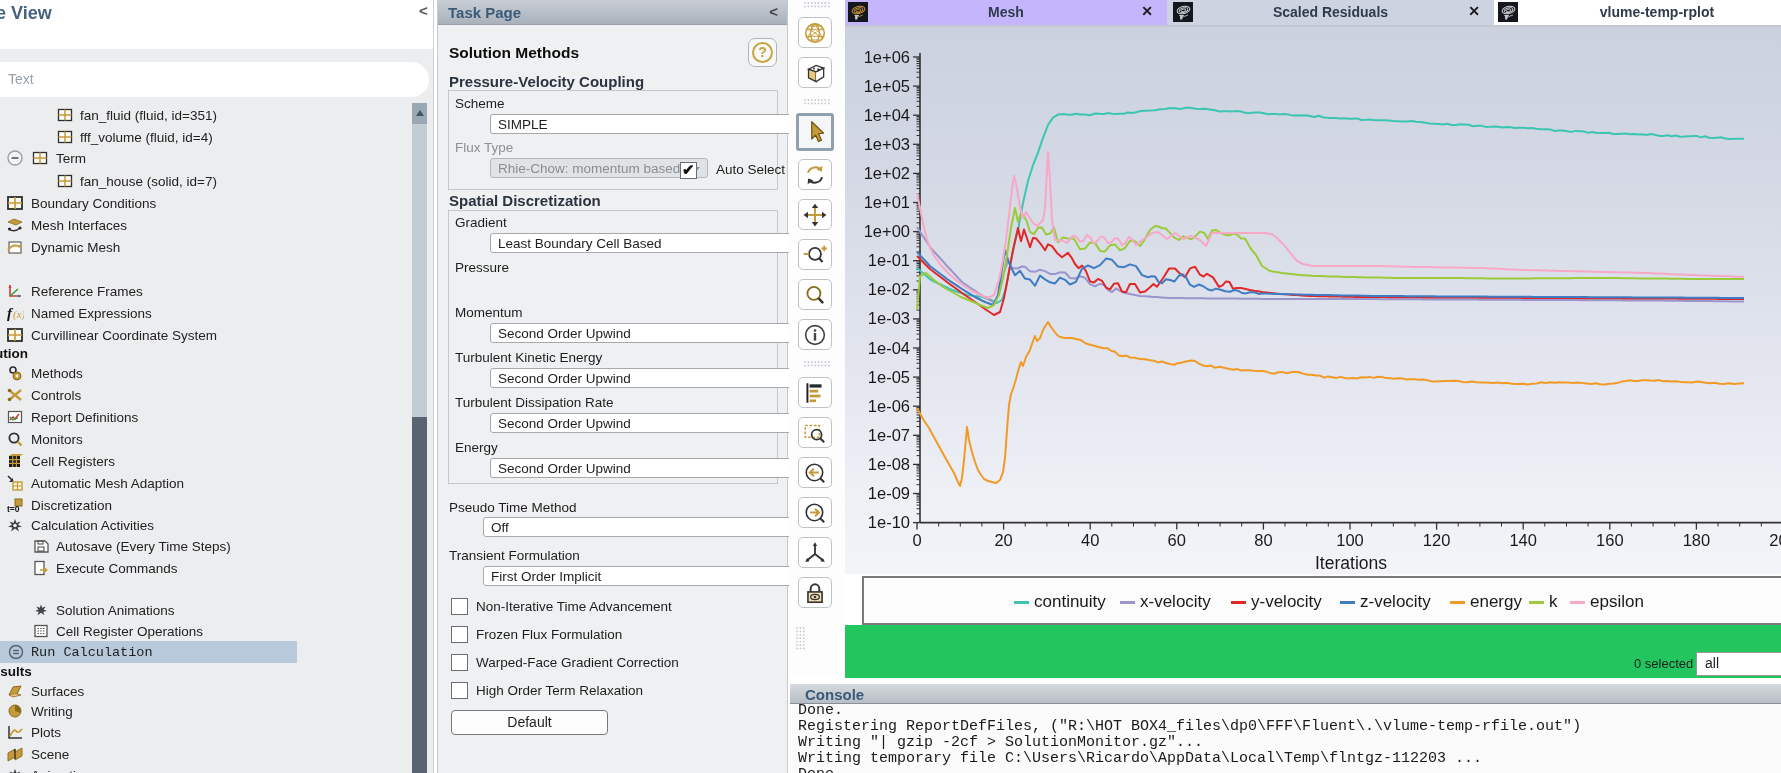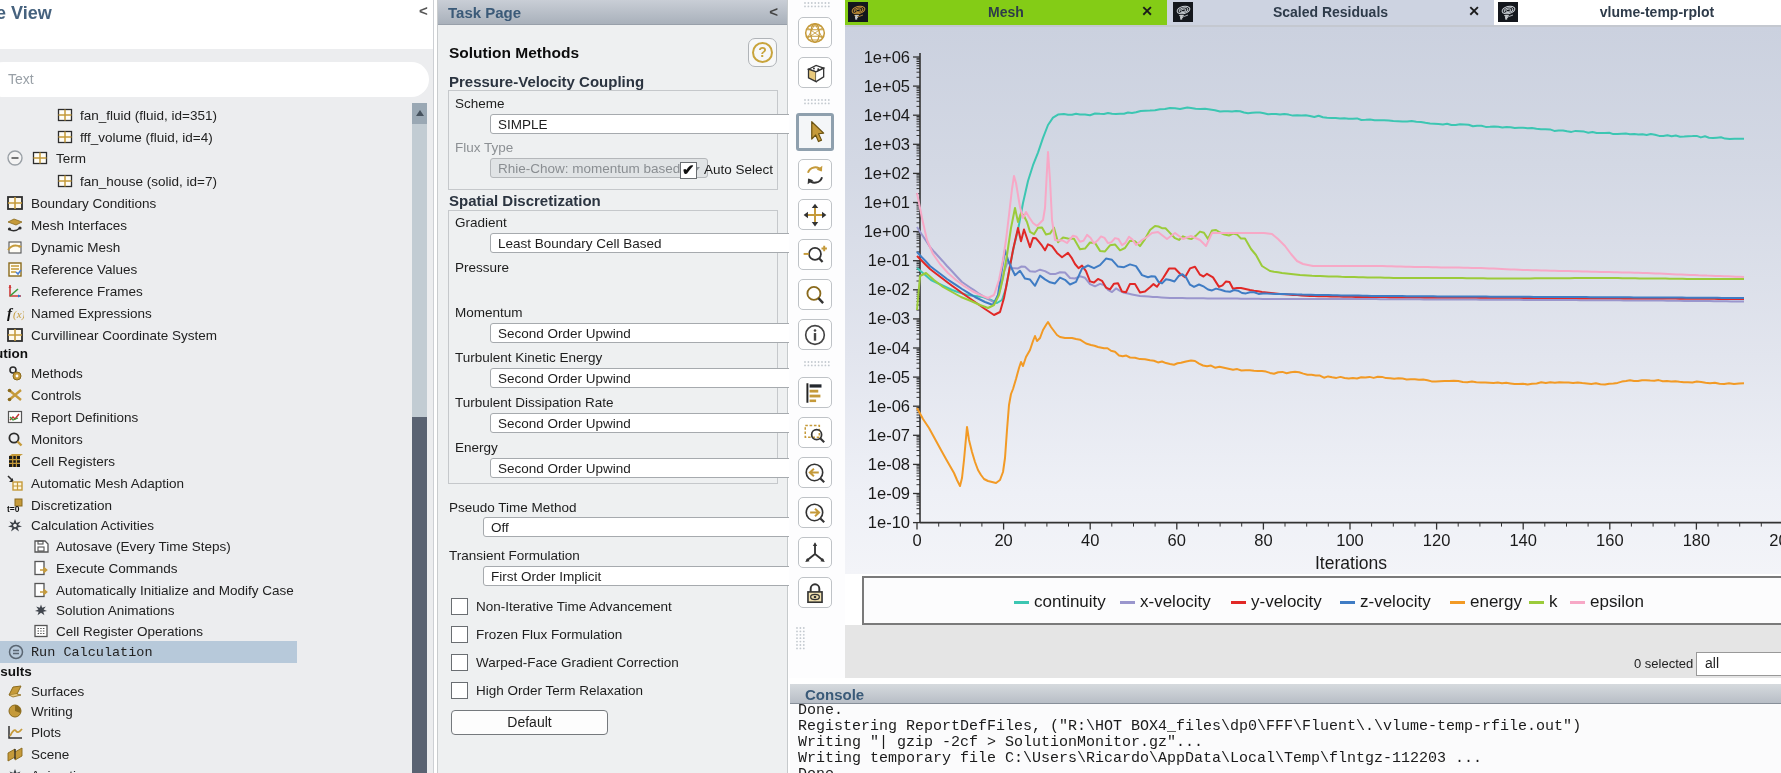--- a/index.html
+++ b/index.html
@@ -51,21 +51,21 @@
 .tabbar { position:absolute; left:0; top:0; width:100%; height:25px; background:#fff; }
 .tab { position:absolute; top:0; height:25px; }
 .tabicon { position:absolute; top:2px; }
 .tabtitle { position:absolute; left:0; right:0; top:4px; text-align:center; font-size:14px; font-weight:bold; color:#2e3b4a; }
 .tabx { position:absolute; top:3px; font-size:14px; font-weight:bold; color:#1a1a1a; }
 .chart { position:absolute; left:0; top:25px; width:936px; height:549px; background:linear-gradient(#cbd1df 0%, #d3d8e4 25%, #e2e5ee 60%, #eef0f6 85%, #f3f4f8 100%); border-top:2px solid #c4c8d0; }
 .csvg { position:absolute; left:0; top:25px; }
 .legend { position:absolute; left:17px; top:576px; width:940px; height:49px; background:#fcfcfd; border:2px solid #7a7a7a; }
 .ldash { position:absolute; top:23px; width:15px; height:3px; }
 .llab { position:absolute; top:14px; font-size:17px; color:#1a1a1a; }
-.selrow { position:absolute; left:0; top:625px; width:936px; height:53px; background:#e5e5e5; }
+.selrow { position:absolute; left:0; top:625px; width:936px; height:53px; background:#22c55e; }
 .selrow .txt { position:absolute; left:789px; top:31px; font-size:13px; color:#222; }
 .selrow .allbox { position:absolute; left:851px; top:27px; width:94px; height:24px; background:#fff; border:1px solid #999; font-size:14px; color:#222; padding:2px 0 0 8px; }
 
 .console { position:absolute; left:790px; top:684px; width:991px; height:89px; background:#fbfbfc; }
 .console .chead { position:absolute; left:0; top:0; width:100%; height:20px; background:linear-gradient(#d6dade,#b8bec6); border-bottom:1px solid #878f99; }
 .console .chead span { position:absolute; left:15px; top:2px; font-size:15px; font-weight:bold; color:#3a5a78; }
 .console pre { position:absolute; left:8px; top:19px; font-family:"Liberation Mono",monospace; font-size:15px; line-height:16.1px; color:#1a1a1a; }
 .gap1 { position:absolute; left:434px; top:0; width:3px; height:773px; background:#fff; }
 .botstrip { position:absolute; left:789px; top:678px; width:992px; height:6px; background:#fff; }
 </style></head><body>
@@ -127,28 +127,20 @@
         <span class="tlab" style="left:31px">Mesh Interfaces</span>
       </div>
 <div class="trow" style="top:236px">
         <span class="ticon" style="left:6px"><svg width="18" height="18" viewBox="0 0 18 18">
             <rect x="3" y="4" width="12" height="11" fill="#fffdf6" stroke="#555" stroke-width="1.1"></rect>
             <path d="M2,12 q5,-7 13,-3" stroke="#c59a3a" stroke-width="1.8" fill="none"></path>
             <path d="M13,7 l3,1.5 l-3.4,1.2" fill="#c59a3a"></path>
           </svg></span>
         <span class="tlab" style="left:31px">Dynamic Mesh</span>
       </div>
-<div class="trow" style="top:258px">
-        <span class="ticon" style="left:6px"><svg width="18" height="18" viewBox="0 0 18 18">
-            <rect x="3" y="3" width="12" height="13" fill="#fffdf6" stroke="#8a6a1c" stroke-width="1.4"></rect>
-            <path d="M5,6h8 M5,9h8 M5,12h5" stroke="#c59a3a" stroke-width="1.3"></path>
-            <path d="M10,12 l2,2 l3,-4" stroke="#4a7fd4" stroke-width="1.6" fill="none"></path>
-          </svg></span>
-        <span class="tlab" style="left:31px">Reference Values</span>
-      </div>
 <div class="trow" style="top:280px">
         <span class="ticon" style="left:6px"><svg width="18" height="18" viewBox="0 0 18 18">
             <path d="M4,3 V14 H15" stroke="#d03a3a" stroke-width="1.6" fill="none"></path>
             <path d="M4,14 L12,7" stroke="#3a9a3a" stroke-width="1.6" fill="none"></path>
             <path d="M4,3 l-1.5,3 h3 z" fill="#d03a3a"></path>
             <path d="M15,14 l-3,-1.5 v3 z" fill="#2a7ad0"></path>
           </svg></span>
         <span class="tlab" style="left:31px">Reference Frames</span>
       </div>
 <div class="trow" style="top:302px">
@@ -237,27 +229,20 @@
             <rect x="6" y="4" width="5" height="3" fill="none" stroke="#555" stroke-width="1.1"></rect>
           </svg></span>
         <span class="tlab" style="left:56px">Autosave (Every Time Steps)</span>
       </div>
 <div class="trow" style="top:557px">
         <span class="ticon" style="left:32px"><svg width="18" height="18" viewBox="0 0 18 18">
             <rect x="3" y="2.5" width="9" height="13" fill="#fff" stroke="#555" stroke-width="1.3"></rect>
             <path d="M8,11 h6 M11.5,8.5 l3,2.5 l-3,2.5" stroke="#c59a3a" stroke-width="1.7" fill="none"></path>
           </svg></span>
         <span class="tlab" style="left:56px">Execute Commands</span>
-      </div>
-<div class="trow" style="top:579px">
-        <span class="ticon" style="left:32px"><svg width="18" height="18" viewBox="0 0 18 18">
-            <rect x="3" y="2.5" width="9" height="13" fill="#fff" stroke="#555" stroke-width="1.3"></rect>
-            <path d="M8,11 h6 M11.5,8.5 l3,2.5 l-3,2.5" stroke="#c59a3a" stroke-width="1.7" fill="none"></path>
-          </svg></span>
-        <span class="tlab" style="left:56px">Automatically Initialize and Modify Case</span>
       </div>
 <div class="trow" style="top:599px">
         <span class="ticon" style="left:32px"><svg width="18" height="18" viewBox="0 0 18 18">
             <path d="M9,3.5 L10.2,6.8 L13.8,5.6 L11.6,8.6 L15,10 L11.3,10.7 L12.4,14.2 L9,11.8 L5.6,14.2 L6.7,10.7 L3,10 L6.4,8.6 L4.2,5.6 L7.8,6.8 Z" fill="#41464e"></path>
           </svg></span>
         <span class="tlab" style="left:56px">Solution Animations</span>
       </div>
 <div class="trow" style="top:620px">
         <span class="ticon" style="left:32px"><svg width="18" height="18" viewBox="0 0 18 18">
             <rect x="3" y="3.5" width="12" height="11" fill="#fff" stroke="#555" stroke-width="1.3"></rect>
@@ -332,21 +317,21 @@
 <div class="combo" style="left:16px;top:114px;width:317px">
         <span>SIMPLE</span>
         <i></i>
       </div>
 <div class="flab dis" style="left:17px;top:140px">Flux Type</div>
 <div class="combo dis" style="left:16px;top:158px;width:218px">
         <span>Rhie-Chow: momentum based</span>
         <i></i>
       </div>
 <div class="cb checked" style="left:242px;top:162px"></div>
-<div class="flab" style="left:266px;top:162px">Auto Select</div>
+<div class="flab" style="left:278px;top:162px">Auto Select</div>
 <div class="gtitle" style="top:192px">Spatial Discretization</div>
 <div class="gbox" style="top:210px;height:274px"></div>
 <div class="flab" style="left:17px;top:215px">Gradient</div>
 <div class="combo" style="left:16px;top:233px;width:317px">
         <span>Least Boundary Cell Based</span>
         <i></i>
       </div>
 <div class="flab" style="left:17px;top:260px">Pressure</div>
 <div class="flab" style="left:17px;top:305px">Momentum</div>
 <div class="combo" style="left:16px;top:323px;width:317px">
@@ -559,21 +544,21 @@
         <svg width="26" height="26" viewBox="0 0 24 24">
           <path d="M8,11 V8 a4,4 0 0 1 8,0 v3" fill="none" stroke="#333" stroke-width="1.8"></path>
           <rect x="5.5" y="11" width="13" height="9.5" fill="#f3e3b2" stroke="#333" stroke-width="1.5"></rect>
           <ellipse cx="12" cy="15.7" rx="4" ry="2.4" fill="none" stroke="#333" stroke-width="1.2"></ellipse>
           <circle cx="12" cy="15.7" r="1.2" fill="#333"></circle>
         </svg>
       </div>
   </div>
   <div class="gfx">
     <div class="tabbar">
-<div class="tab" style="left:0px;width:322px;background:#84cc16">
+<div class="tab" style="left:0px;width:322px;background:#c4b5fd">
   <span class="tabicon" style="left:3px"><svg width="20" height="20" viewBox="0 0 20 20">
               <rect width="20" height="20" fill="#14171d"></rect>
               <ellipse cx="10.5" cy="8" rx="6.5" ry="3.6" fill="none" stroke="#c79136" stroke-width="1" transform="rotate(-14 10.5 8)"></ellipse>
               <ellipse cx="10.5" cy="8.2" rx="4.6" ry="2.3" fill="none" stroke="#c79136" stroke-width="0.9" transform="rotate(-14 10.5 8.2)"></ellipse>
               <ellipse cx="10.3" cy="8.4" rx="2.6" ry="1.2" fill="none" stroke="#c79136" stroke-width="0.8" transform="rotate(-14 10.3 8.4)"></ellipse>
               <path d="M6,13.5 q4.5,2.6 9,-0.5" fill="none" stroke="#c79136" stroke-width="0.8"></path>
               <rect x="7.2" y="13" width="2" height="4.6" fill="#c6c9cd"></rect>
               <rect x="7.2" y="13" width="3.6" height="1.1" fill="#c6c9cd"></rect>
               <rect x="7.2" y="15" width="2.8" height="0.9" fill="#c6c9cd"></rect>
             </svg></span>

